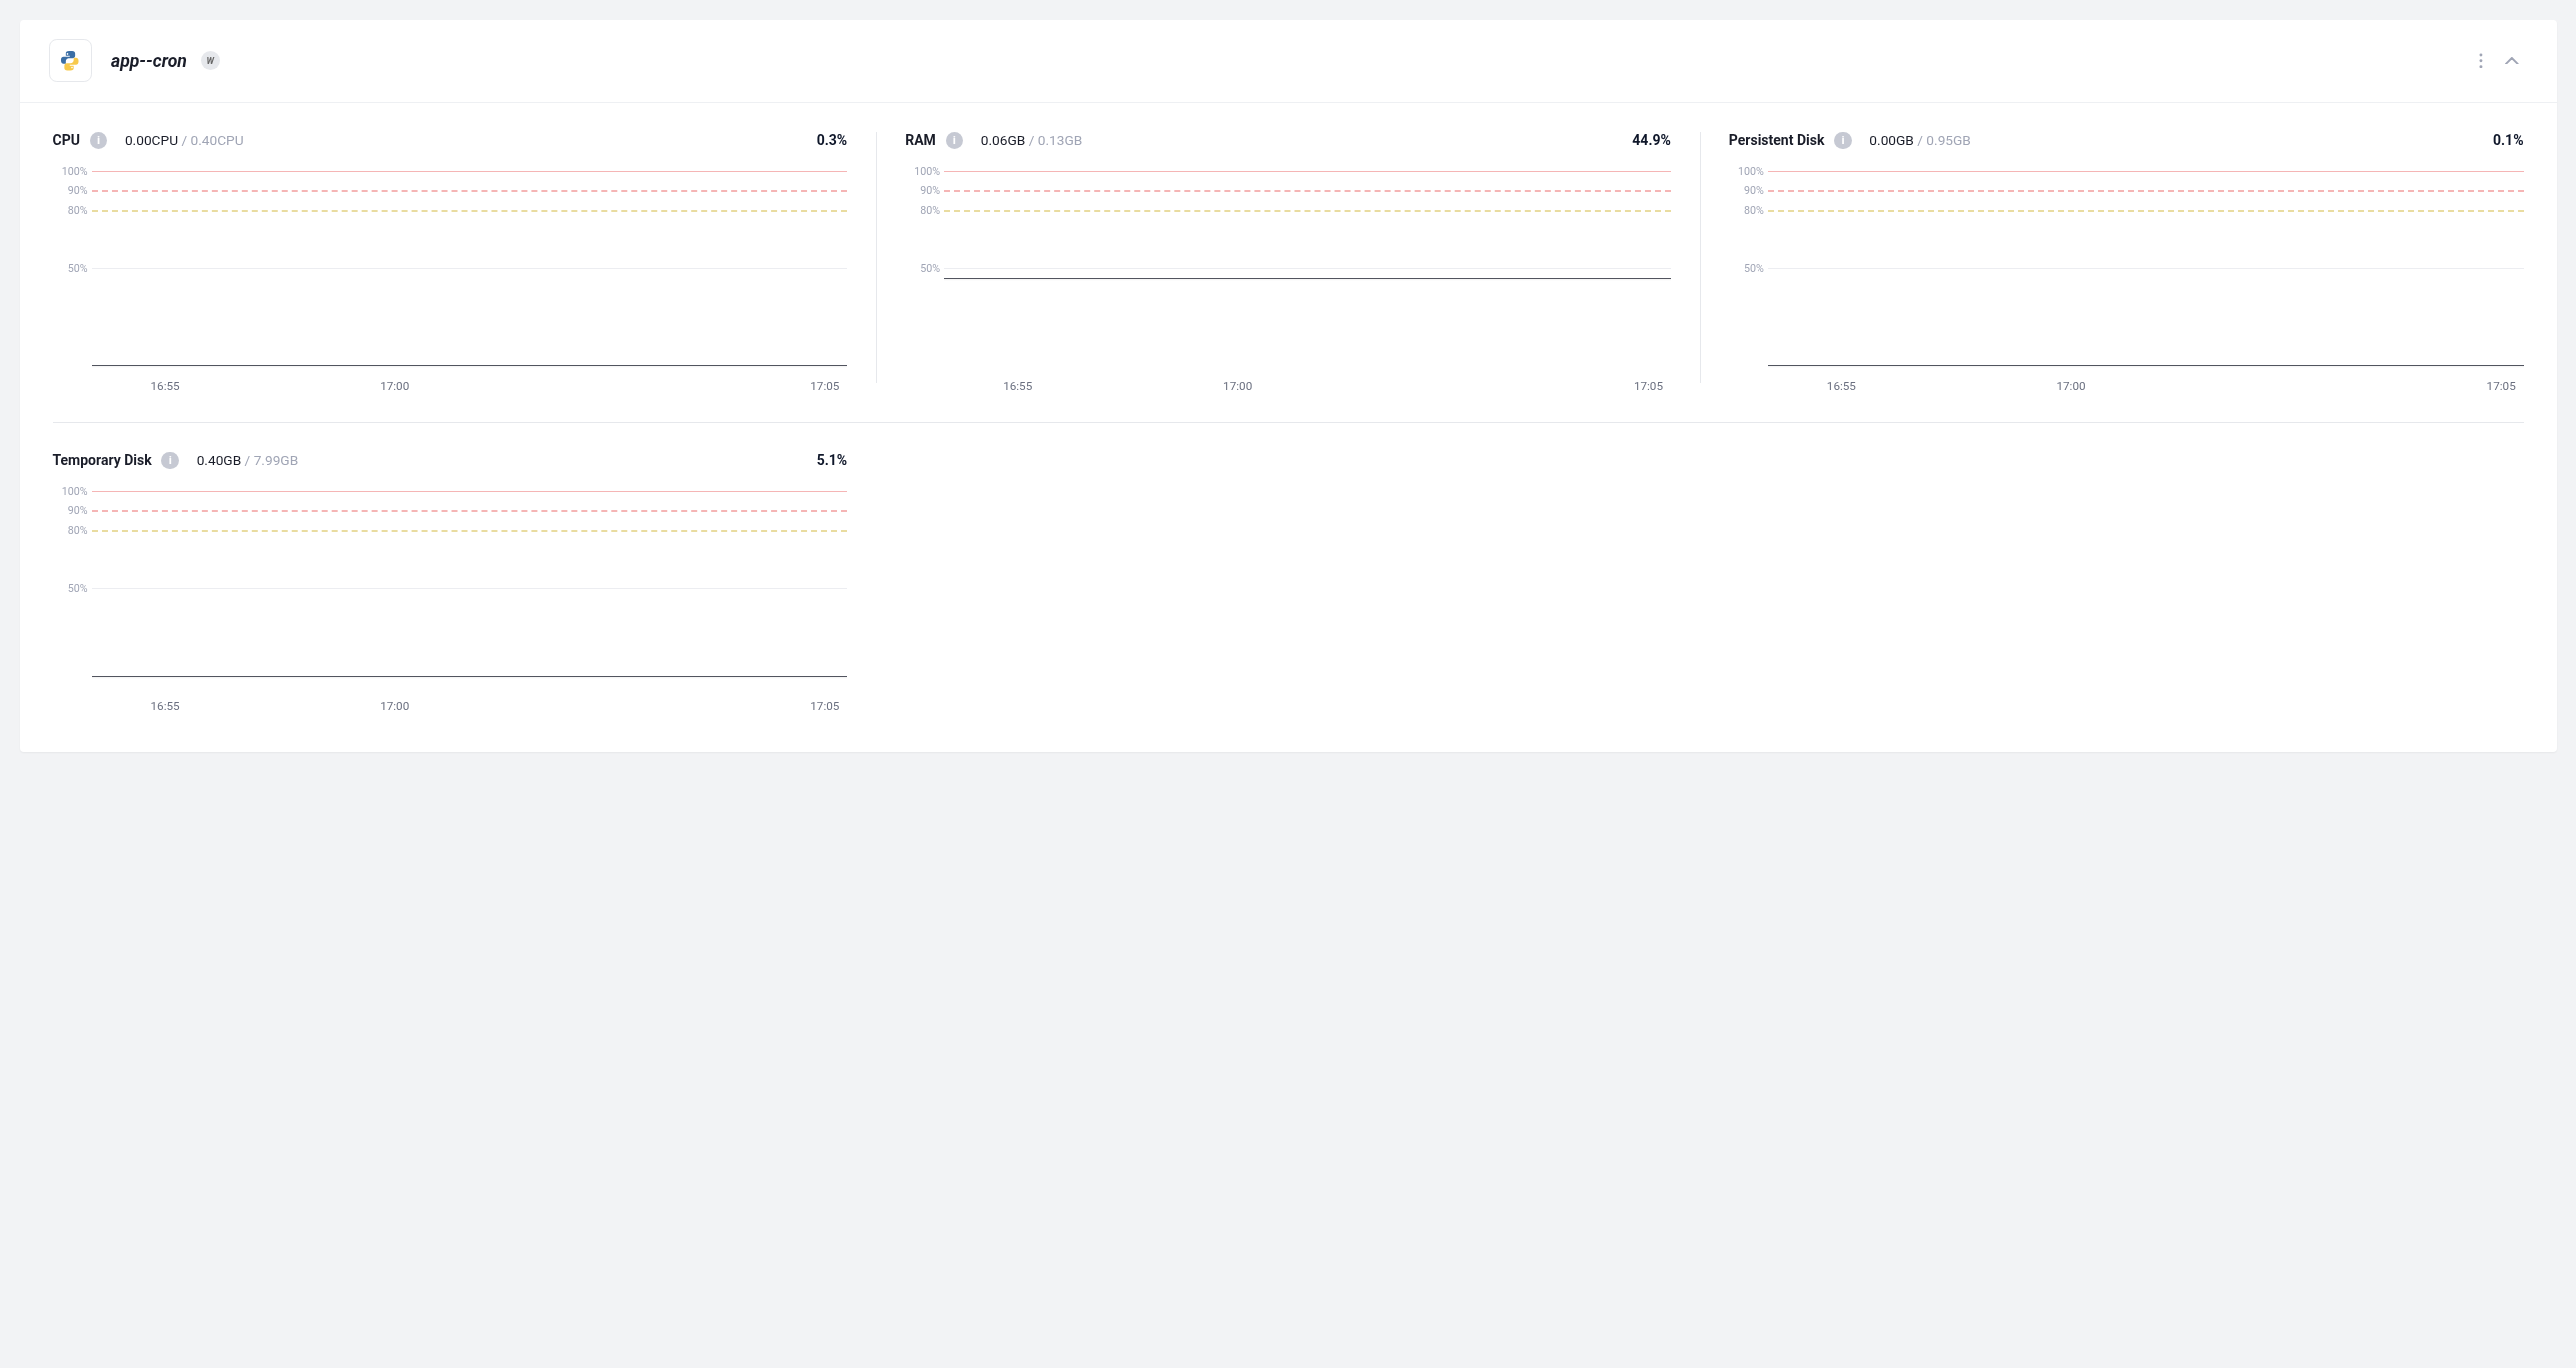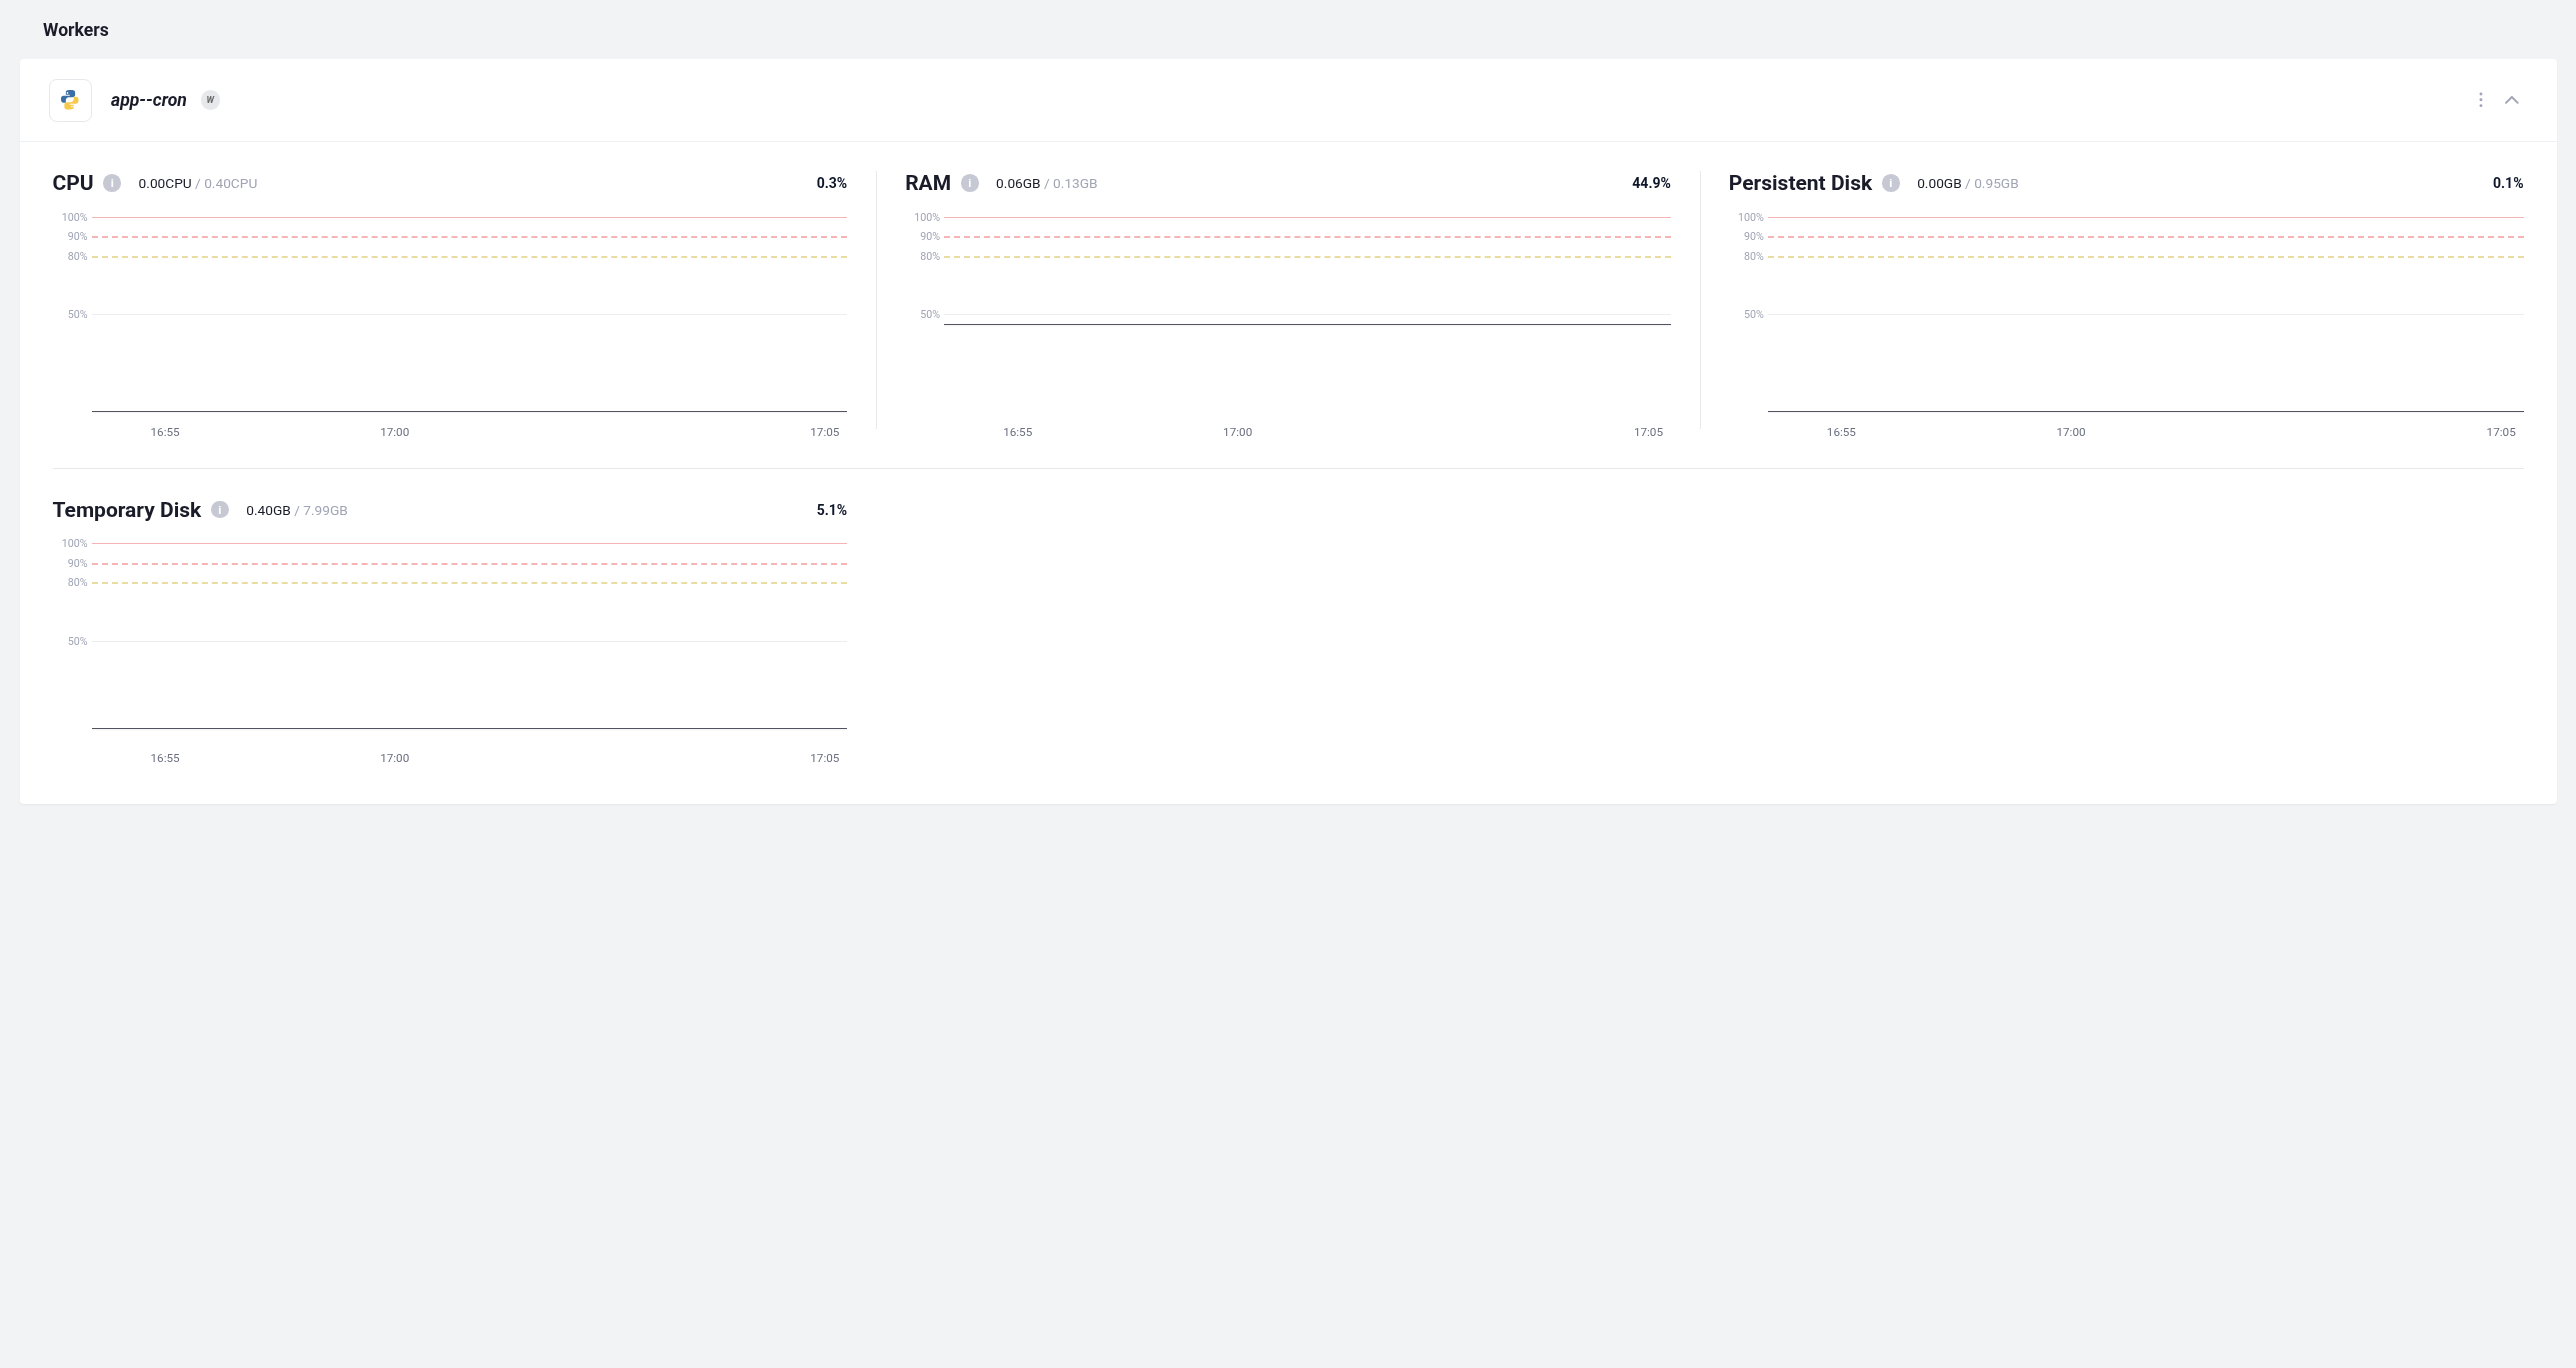--- a/index.html
+++ b/index.html
@@ -96,21 +96,21 @@
       width: 1px;
       background: #e6e8ec;
     }
     .metric-header {
       display: flex;
       align-items: center;
       margin-bottom: 21.5px;
       white-space: nowrap;
     }
     .metric-title {
-      font-size: 21px;
+      font-size: 14px;
       font-weight: 700;
       color: #1a1d29;
     }
     .info-icon {
       display: inline-flex;
       align-items: center;
       justify-content: center;
       width: 17.6px;
       height: 17.6px;
       border-radius: 50%;
@@ -199,21 +199,20 @@
     }
     .second-row {
       display: grid;
       grid-template-columns: 1fr 1fr 1fr;
     }
   </style>
 </head>
 <body>
 
 <div class="page-container">
-  <div class="section-title">Workers</div>
 
   <div class="worker-card">
     <div class="worker-header">
       <div class="worker-icon-box">
         <svg width="23.5" height="23.5" viewBox="0 0 24 24">
           <path d="M11.5 2c-3 0-3.5 1.3-3.5 2.6V7h4v1H5.6C4.2 8 3 9 3 11.5S4.2 15 5.6 15H8v-2.5c0-1.6 1.3-3 3-3h4c1.5 0 2.5-1.2 2.5-2.6V4.6C17.5 3.3 16.5 2 14.5 2h-3zM9.7 4.2c.5 0 .9.4.9.9s-.4.9-.9.9-.9-.4-.9-.9.4-.9.9-.9z" fill="#3b6ea5"></path>
           <path d="M12.5 22c3 0 3.5-1.3 3.5-2.6V17h-4v-1h6.4c1.4 0 2.6-1 2.6-3.5S19.8 9 18.4 9H16v2.5c0 1.6-1.3 3-3 3H9c-1.5 0-2.5 1.2-2.5 2.6v2.3C6.5 20.7 7.5 22 9.5 22h3zm1.8-2.2c-.5 0-.9-.4-.9-.9s.4-.9.9-.9.9.4.9.9-.4.9-.9.9z" fill="#f7c94b"></path>
         </svg>
       </div>
       <div class="worker-name">app--cron</div>

